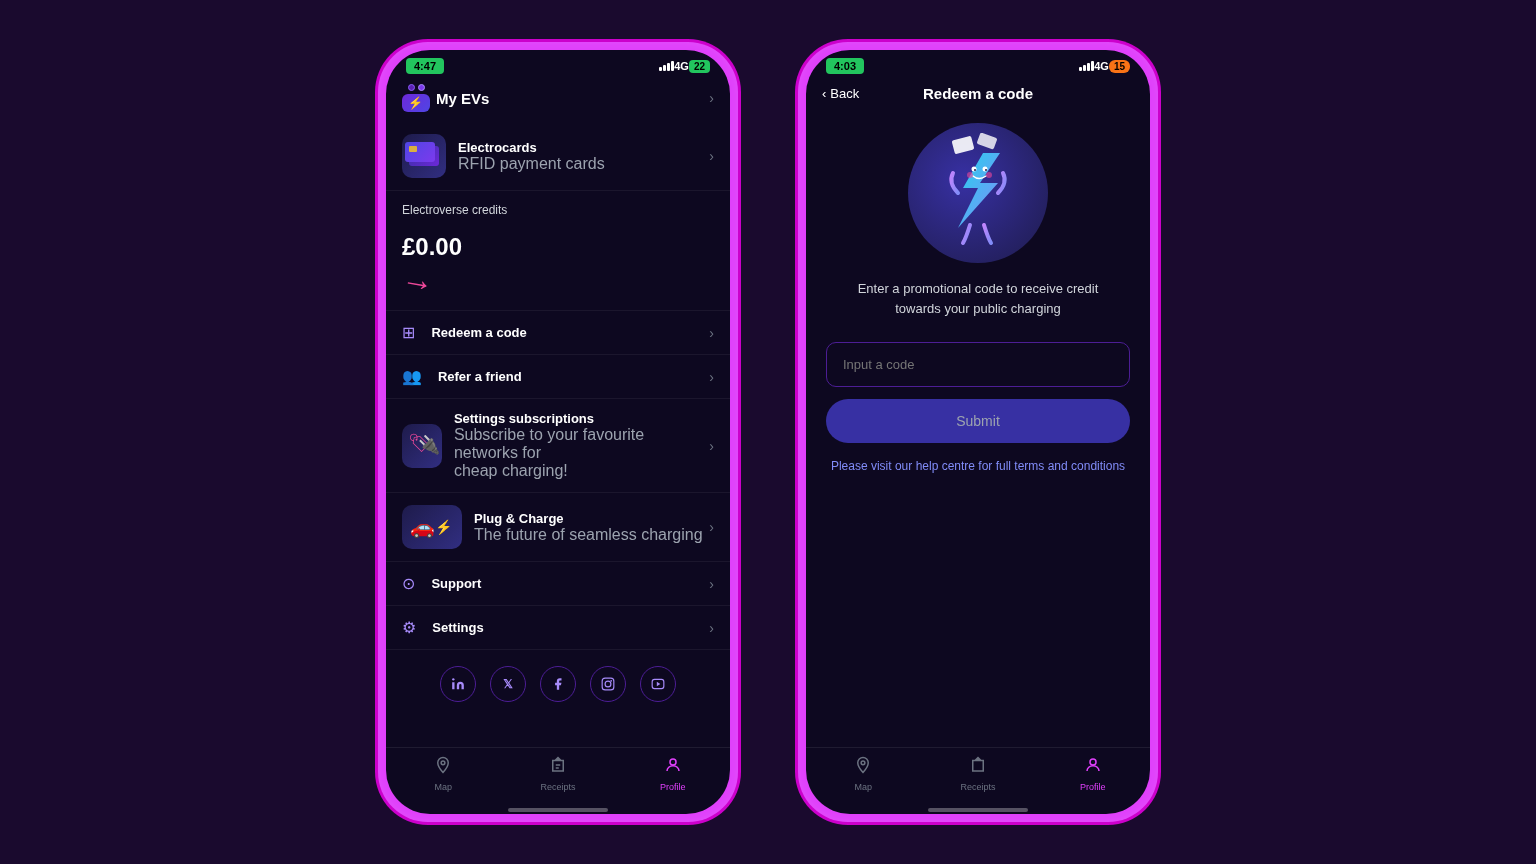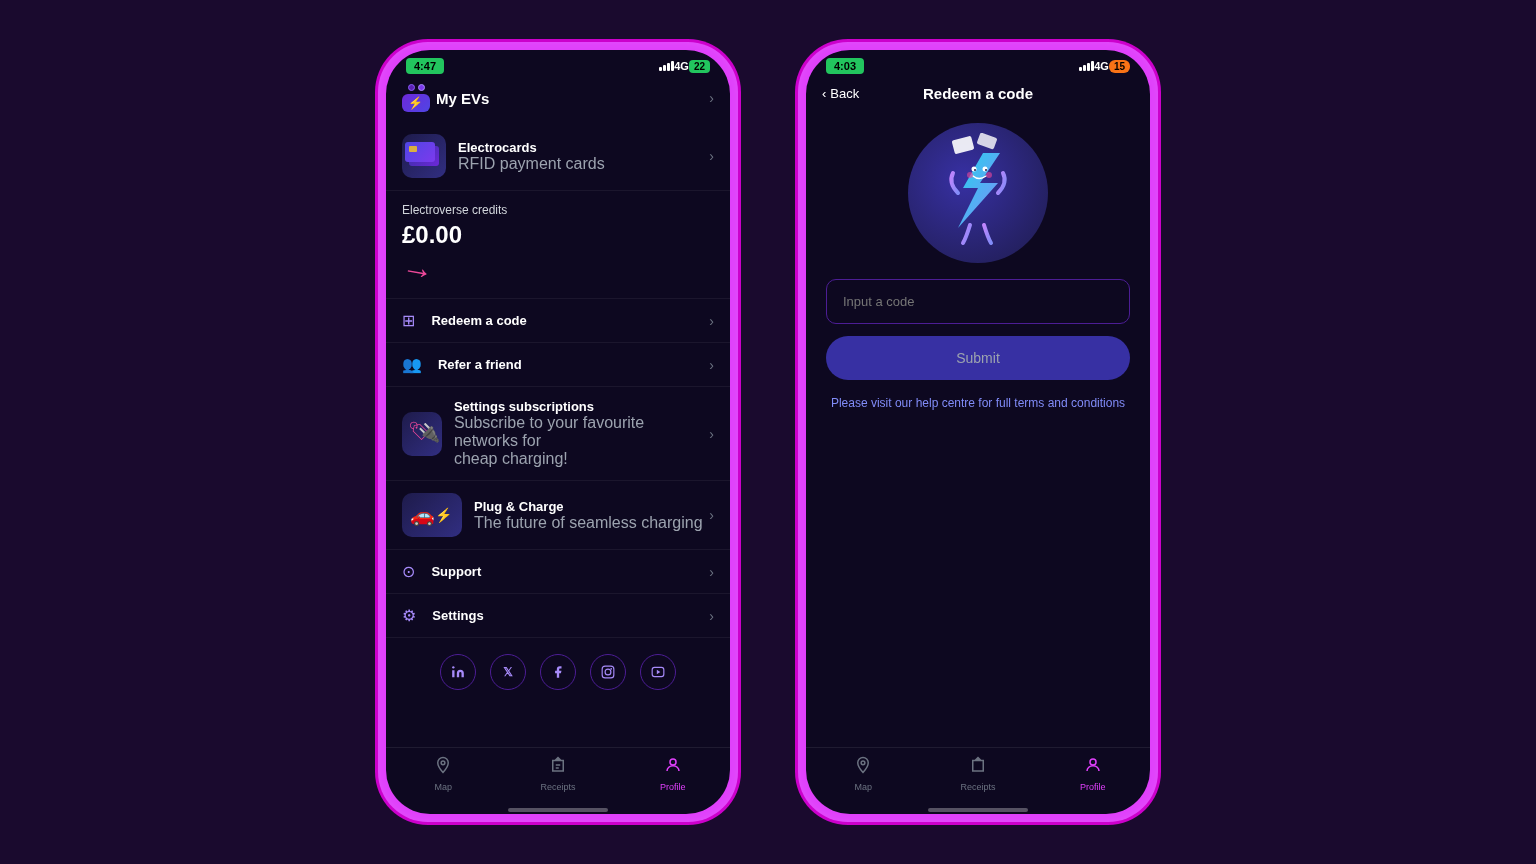--- a/index.html
+++ b/index.html
@@ -150,21 +150,21 @@
 
     
     .credits-section {
       padding: 12px 16px;
       border-bottom: 1px solid rgba(255,255,255,0.06);
       position: relative;
     }
     .credits-label {
       color: #d1d5db;
       font-size: 12px;
-      margin-bottom: 4px;
+      margin-bottom: 16px;
     }
     .credits-amount {
       color: #fff;
       font-size: 24px;
       font-weight: 700;
     }
 
     
     .social-row {
       display: flex;
@@ -566,20 +566,21 @@
 
             <path d="M30 60 Q20 50 25 40" stroke="url(#bodyGrad)" stroke-width="4" fill="none" stroke-linecap="round"></path>
             <path d="M70 60 Q80 50 75 40" stroke="url(#bodyGrad)" stroke-width="4" fill="none" stroke-linecap="round"></path>
 
             <path d="M42 92 Q38 105 35 110" stroke="url(#bodyGrad)" stroke-width="4" fill="none" stroke-linecap="round"></path>
             <path d="M56 92 Q60 105 63 110" stroke="url(#bodyGrad)" stroke-width="4" fill="none" stroke-linecap="round"></path>
           </svg>
         </div>
       </div>
 
+      <p class="redeem-description">Enter a promotional code to receive credit towards your public charging</p>
 
       <div class="input-section">
         <input type="text" class="code-input" placeholder="Input a code" style="">
         <button class="submit-btn">Submit</button>
         <a class="terms-link">Please visit our help centre for full terms and conditions</a>
       </div>
     </div>
 
     <div class="bottom-nav">
       <div class="nav-item">

